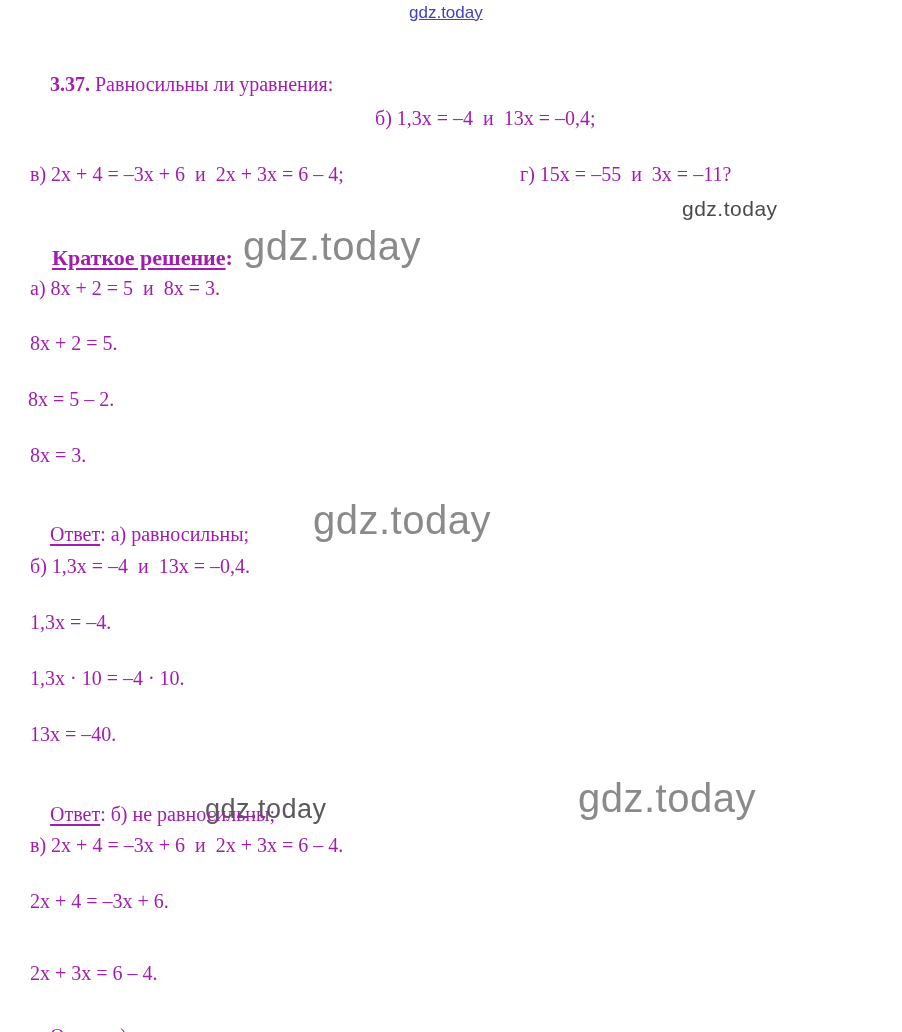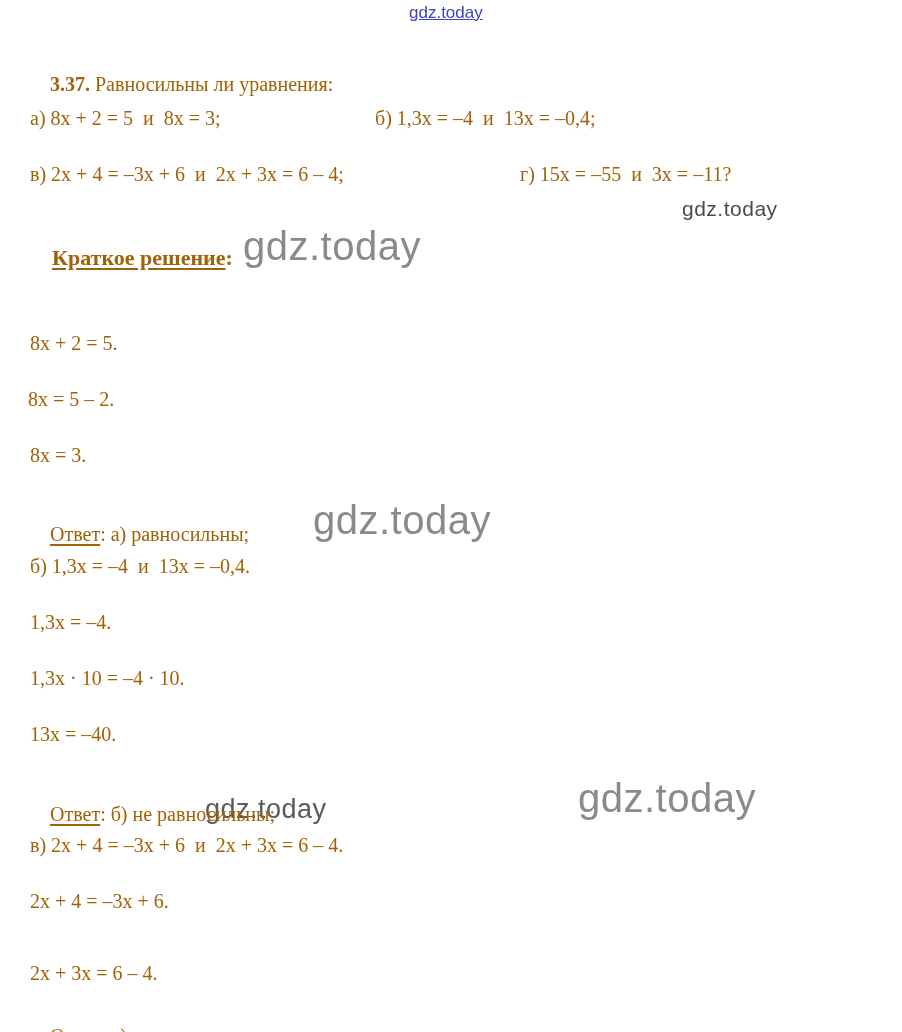--- a/index.html
+++ b/index.html
@@ -15,21 +15,21 @@
     position: relative;
     width: 902px;
     height: 1032px;
     background: #ffffff;
   }
   .line {
     position: absolute;
     font-size: 20px;
     line-height: 1.2;
     white-space: pre;
-    color: #a16207;
+    color: #a21caf;
     text-align: center;
   }
   .bold { font-weight: bold; }
   .ul { text-decoration: underline; text-underline-offset: 3px; }
   .heading { font-size: 22px; }
   .wm {
     position: absolute;
     font-family: "Liberation Sans", "DejaVu Sans", sans-serif;
     color: #8f8f8f;
     white-space: pre;
@@ -62,30 +62,30 @@
   <span class="wm wm-big" style="top:498px; left:313px;">gdz.today</span>
 
   <span class="wm wm-med" style="top:794px; left:205px;">gdz.today</span>
 
   <span class="wm wm-big" style="top:776px; left:578px;">gdz.today</span>
 
   <div class="line" style="top:48px; left:30px;">
     <span class="bold">3.37.</span><span> Равносильны ли уравнения:</span>
   </div>
 
-  <div class="line" style="top:106px; left:30px;">а) 8х + 2 = 5  и  8х = 3;</div>
   <div class="line" style="top:106px; left:375px;">б) 1,3х = –4  и  13х = –0,4;</div>
 
   <div class="line" style="top:162px; left:30px;">в) 2х + 4 = –3х + 6  и  2х + 3х = 6 – 4;</div>
   <div class="line" style="top:162px; left:520px;">г) 15х = –55  и  3х = –11?</div>
 
   <div class="line heading" style="top:219px; left:30px;">
     <span class="bold ul">Краткое решение</span><span class="bold">:</span>
   </div>
 
+  <div class="line" style="top:276px; left:30px;">а) 8х + 2 = 5  и  8х = 3.</div>
   <div class="line" style="top:331px; left:30px;">8х + 2 = 5.</div>
   <div class="line" style="top:387px; left:28px;">8х = 5 – 2.</div>
   <div class="line" style="top:443px; left:30px;">8х = 3.</div>
   <div class="line" style="top:498px; left:30px;">
     <span class="ul">Ответ</span><span>: а) равносильны;</span>
   </div>
 
   <div class="line" style="top:554px; left:30px;">б) 1,3х = –4  и  13х = –0,4.</div>
   <div class="line" style="top:610px; left:30px;">1,3х = –4.</div>
   <div class="line" style="top:666px; left:30px;">1,3х · 10 = –4 · 10.</div>

